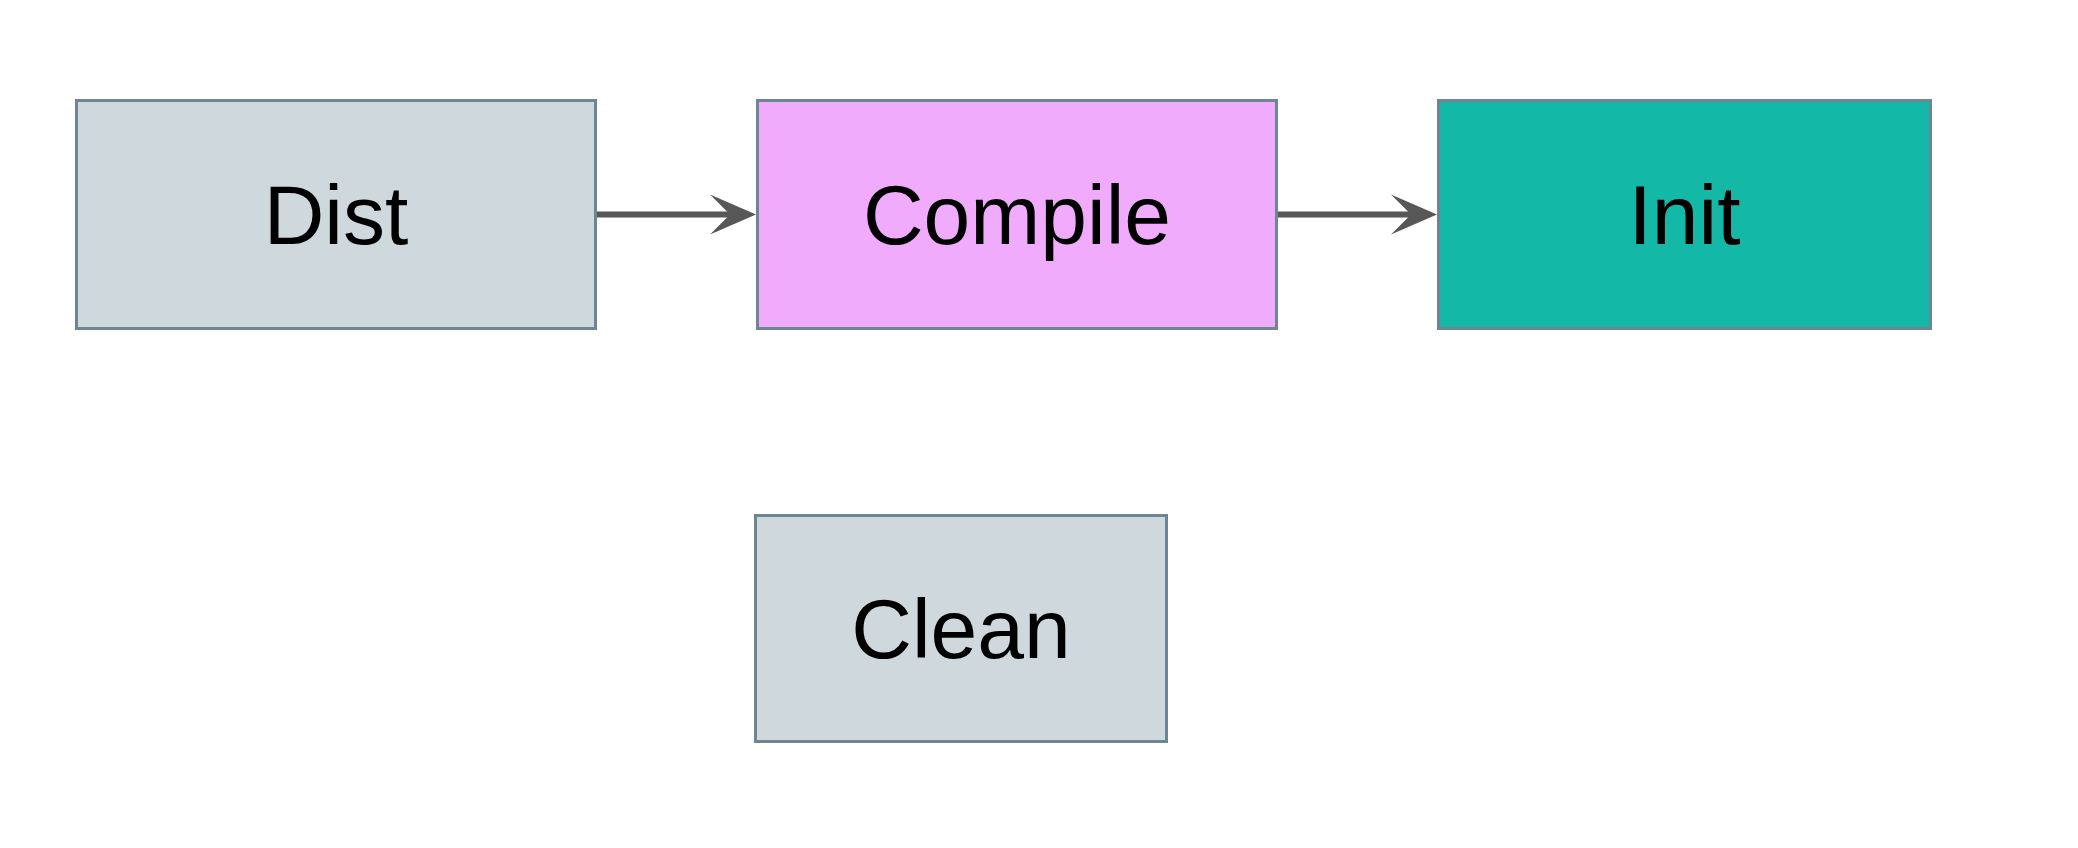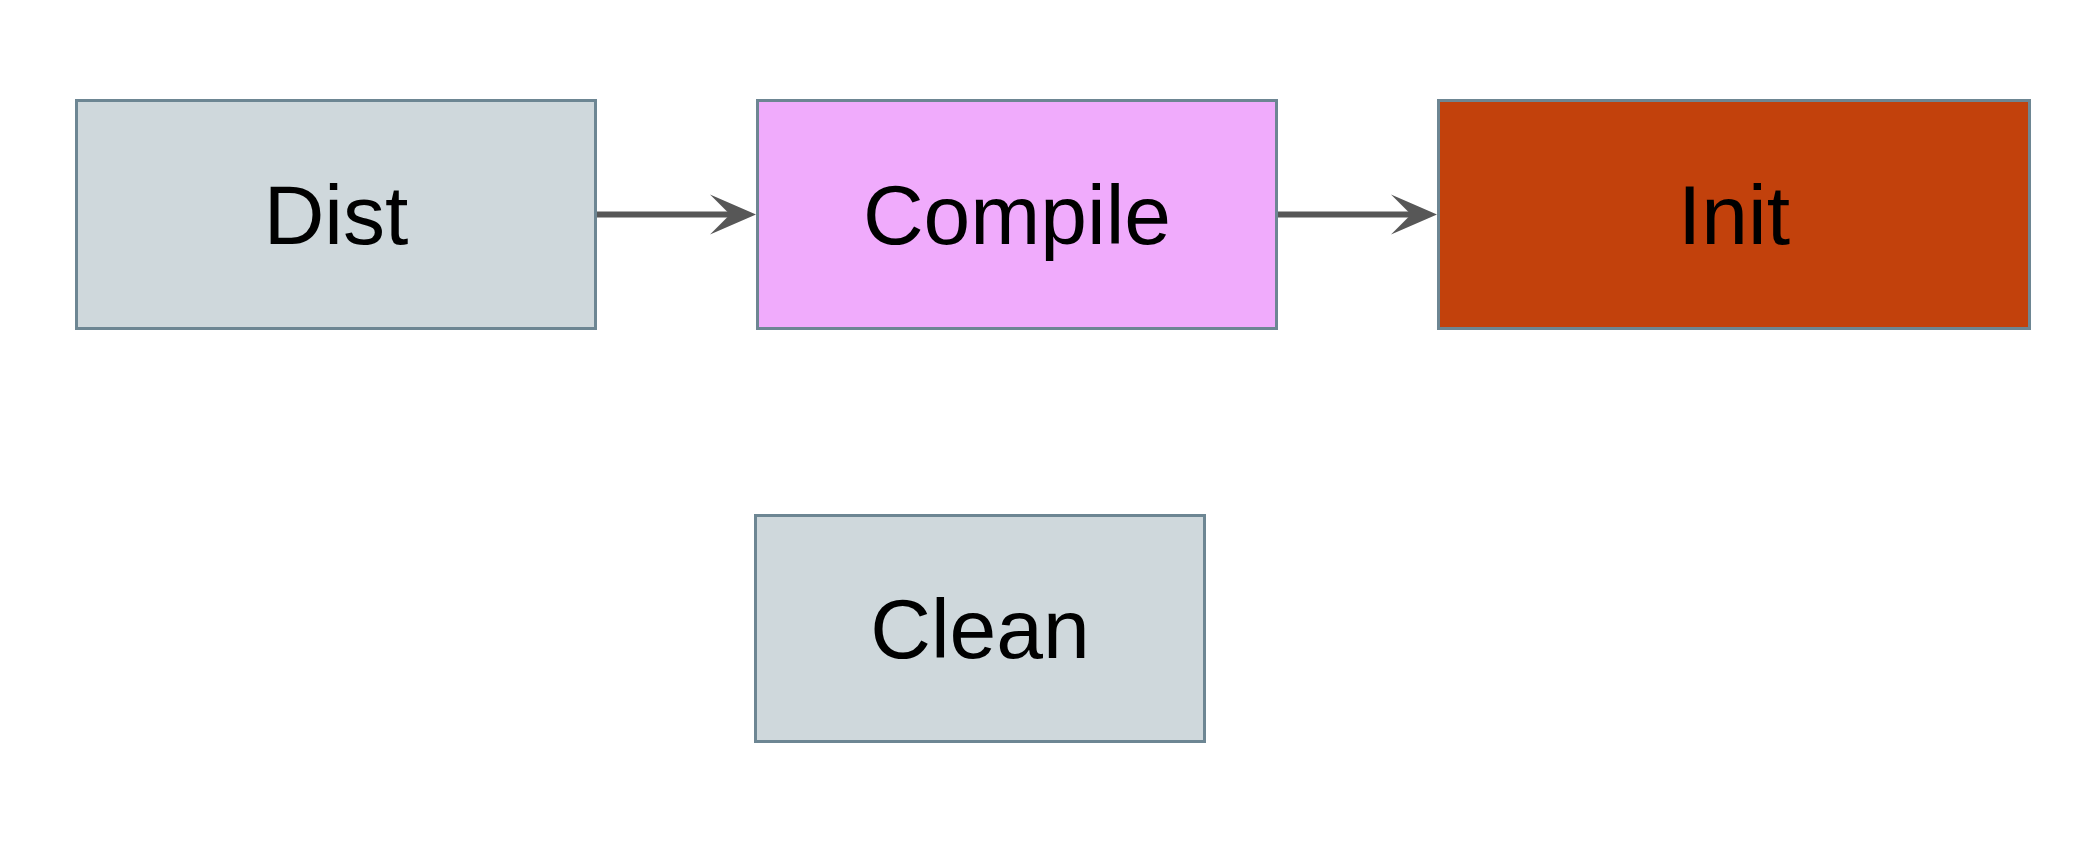--- a/index.html
+++ b/index.html
@@ -58,21 +58,21 @@
   </svg>
 
   <div class="node" style="left: 75px; top: 99px; width: 522px; height: 231px; background: rgb(207, 216, 220); border-color: rgb(109, 134, 147);">
     <span class="node-label" style="color: rgb(0, 0, 0);">Dist</span>
   </div>
 
   <div class="node" style="left: 756px; top: 99px; width: 522px; height: 231px; background: #f0abfc; border-color: rgb(109, 134, 147);">
     <span class="node-label" style="color: rgb(0, 0, 0);">Compile</span>
   </div>
 
-  <div class="node" style="left: 1437px; top: 99px; width: 594px; height: 231px; background: #c2410c; border-color: rgb(109, 134, 147);">
+  <div class="node" style="left: 1437px; top: 99px; width: 495px; height: 231px; background: #14b8a6; border-color: rgb(109, 134, 147);">
     <span class="node-label" style="color: rgb(0, 0, 0);">Init</span>
   </div>
 
-  <div class="node" style="left: 754px; top: 514px; width: 452px; height: 229px; background: rgb(207, 216, 220); border-color: rgb(109, 134, 147);">
+  <div class="node" style="left: 754px; top: 514px; width: 414px; height: 229px; background: rgb(207, 216, 220); border-color: rgb(109, 134, 147);">
     <span class="node-label" style="color: rgb(0, 0, 0);">Clean</span>
   </div>
 
 </div>
 
 </body></html>

